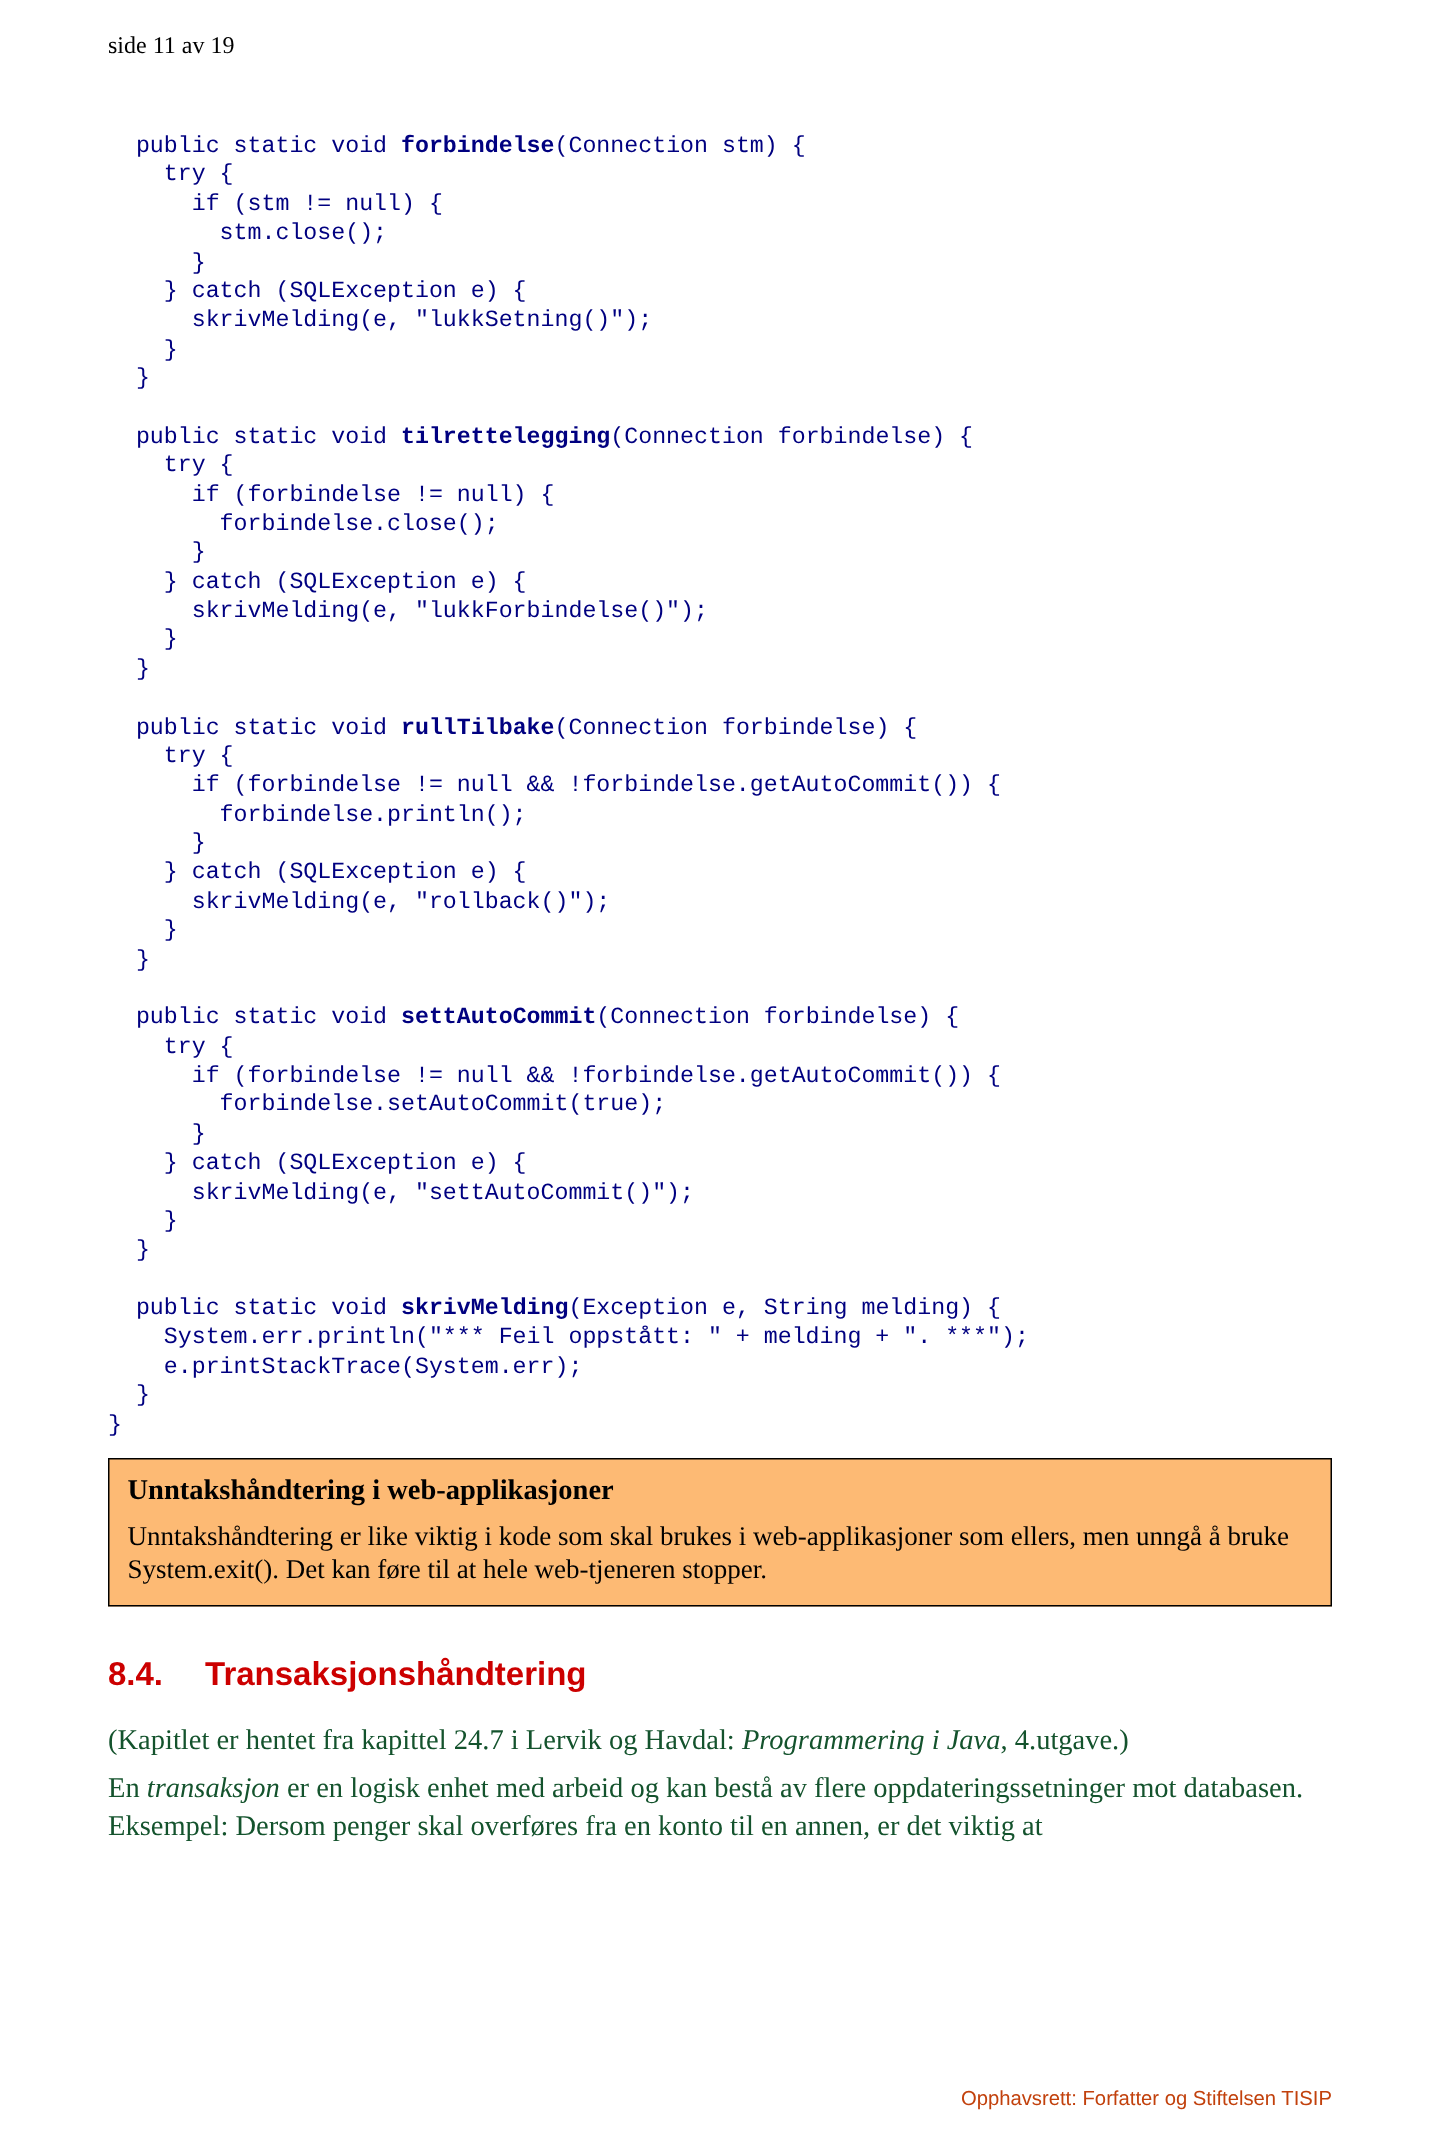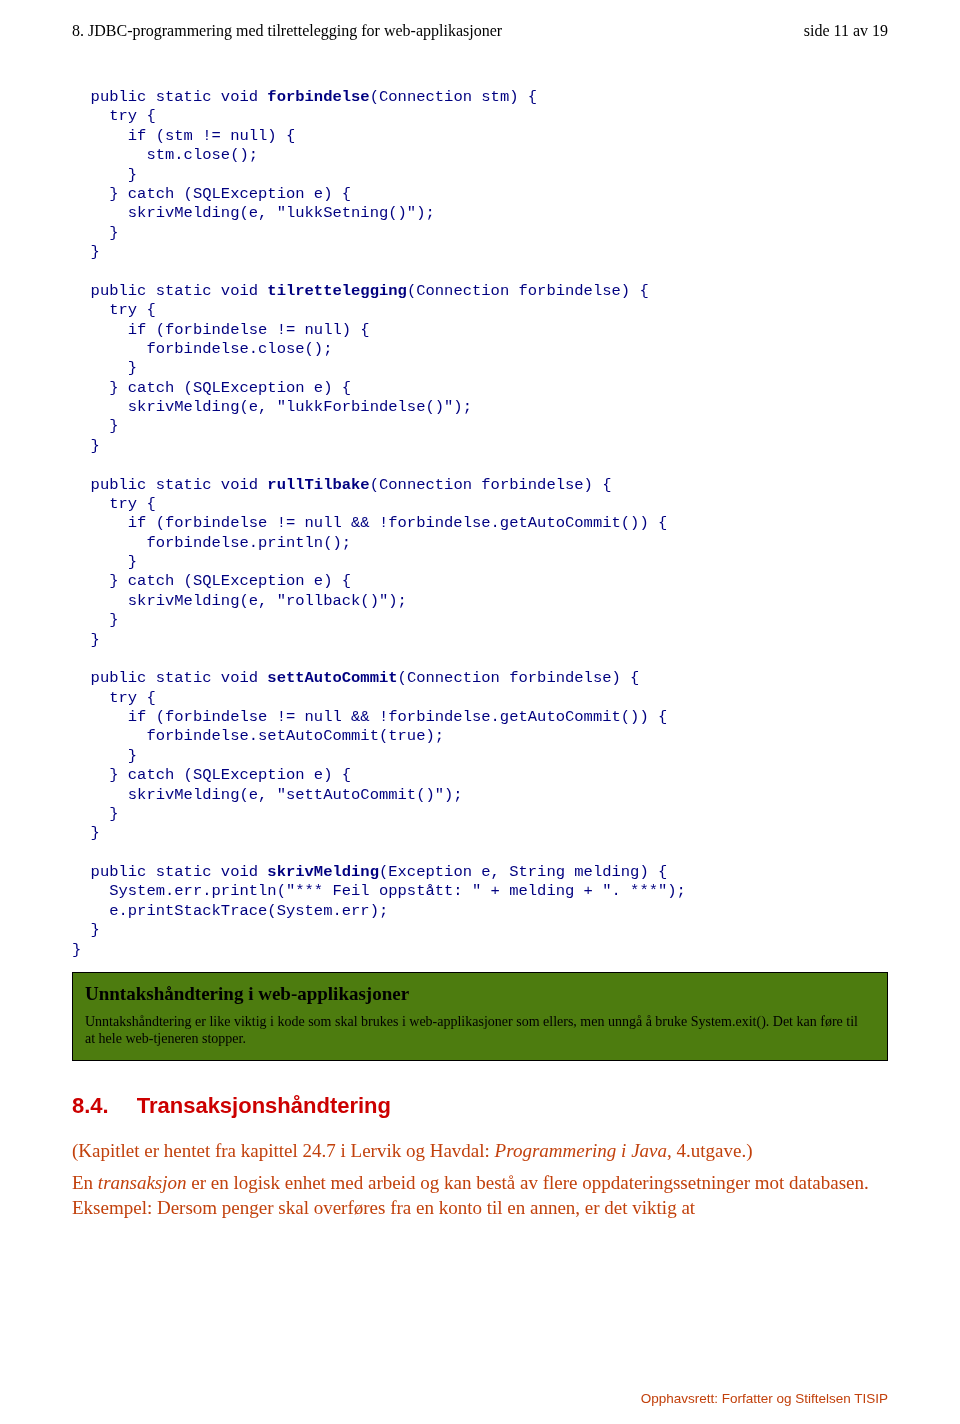--- a/index.html
+++ b/index.html
@@ -21,68 +21,67 @@
       font-family: "Courier New", Courier, monospace;
       font-size: 15.5px;
       color: #000080;
       line-height: 1.25;
       white-space: pre;
       margin-bottom: 12px;
     }
     .code-block .bold { font-weight: bold; }
     .info-box {
       border: 1px solid #000;
-      background: #4d7c0f;
+      background: #fdba74;
       padding: 10px 20px 12px 12px;
       margin-top: 10px;
       margin-bottom: 32px;
     }
     .info-box-title {
       font-family: "Times New Roman", Times, serif;
       font-weight: bold;
       font-size: 19px;
       color: #000;
       margin-bottom: 8px;
     }
     .info-box-body {
       font-family: "Times New Roman", Times, serif;
-      font-size: 14px;
+      font-size: 18px;
       color: #000;
       line-height: 1.25;
     }
     .section-heading {
       font-family: Arial, Helvetica, sans-serif;
       font-weight: bold;
       font-size: 22px;
       color: #cc0000;
       margin-bottom: 20px;
     }
     .section-heading .num { margin-right: 28px; }
     .body-text {
       font-family: "Times New Roman", Times, serif;
       font-size: 19px;
-      color: #c2410c;
+      color: #14532d;
       line-height: 1.28;
       margin-bottom: 8px;
     }
     .italic { font-style: italic; }
     .footer {
       position: absolute;
       bottom: 18px;
       right: 72px;
       font-family: Arial, Helvetica, sans-serif;
       color: #c2410c;
       font-size: 13.5px;
     }
   </style>
 </head>
 <body>
 
 <div class="header-bar">
-  <span>8. JDBC-programmering med tilrettelegging for web-applikasjoner</span>
   <span>side 11 av 19</span>
 </div>
 
 <div class="code-block"><span>  public static void </span><span class="bold">forbindelse</span><span>(Connection stm) {</span>
 <span>    try {</span>
 <span>      if (stm != null) {</span>
 <span>        stm.close();</span>
 <span>      }</span>
 <span>    } catch (SQLException e) {</span>
 <span>      skrivMelding(e, "lukkSetning()");</span>

